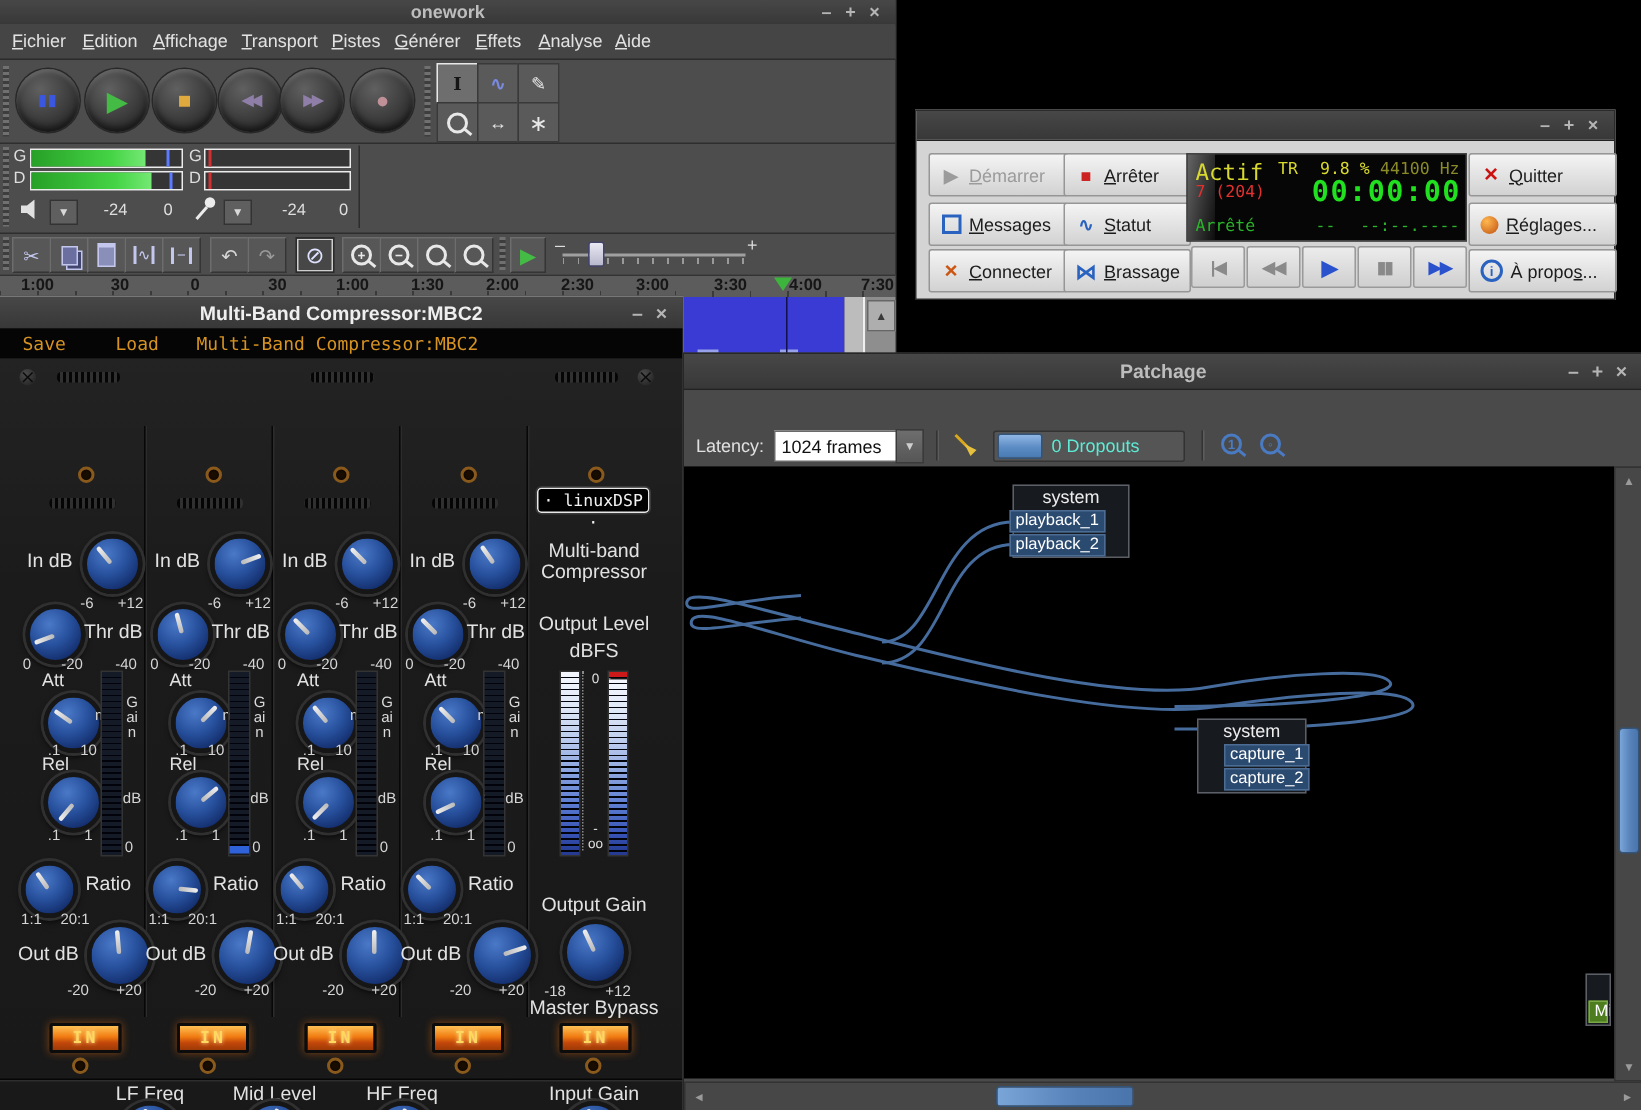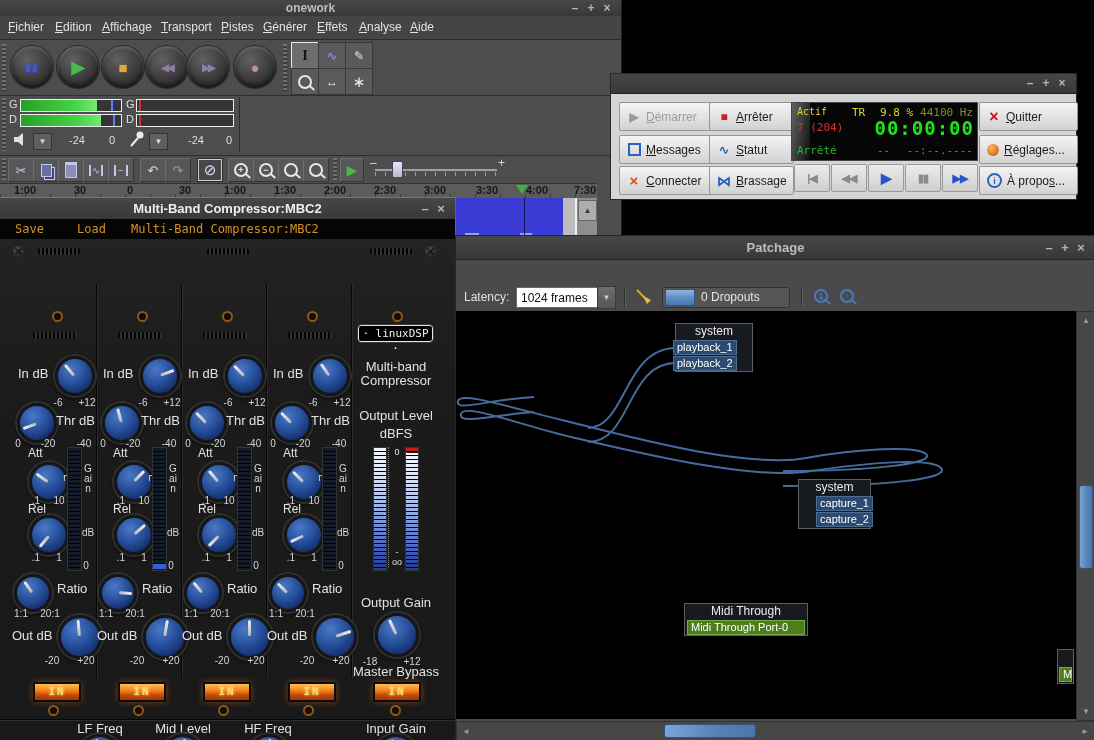--- a/index.html
+++ b/index.html
@@ -6,21 +6,21 @@
   #screen{position:relative;width:1094px;height:740px;background:#000;overflow:hidden;
           font-family:"Liberation Sans",sans-serif;font-size:12px;-webkit-font-smoothing:antialiased;}
   .abs{position:absolute;}
   .ctr{transform:translateX(-50%);}
   
   .titlebar{position:absolute;left:0;right:0;top:0;background:linear-gradient(#474747,#383838);
             border-bottom:1px solid #222;color:#bdbdbd;font-weight:bold;text-align:center;}
   .winbtns{position:absolute;right:6px;top:0;color:#b5b5b5;font-weight:bold;letter-spacing:0;}
   .winbtns span{display:inline-block;width:16px;text-align:center;cursor:default;}
   
-  #audacity{left:0;top:0;width:597px;height:245px;background:#4d4d4d;border-right:1px solid #1f1f1f;z-index:1;padding-left:24px;}
+  #audacity{left:0;top:0;width:597px;height:245px;background:#4d4d4d;border-right:1px solid #1f1f1f;z-index:1;}
   #aud-title{height:16px;font-size:12px;line-height:16px;}
   #aud-menu{position:absolute;left:0;right:0;top:16px;height:23px;background:#454545;border-bottom:1px solid #2b2b2b;}
   #aud-menu span.mi{position:absolute;top:4px;color:#e2e2e2;font-size:12px;}
   .tb-sep{position:absolute;left:0;right:0;height:1px;background:#2e2e2e;}
   .grip{position:absolute;width:4px;background:repeating-linear-gradient(180deg,#707070 0 2px,#3d3d3d 2px 4px);}
   .cirbtn{position:absolute;width:42px;height:42px;border-radius:50%;
           background:radial-gradient(circle at 38% 32%,#606060,#2f2f2f 72%);
           box-shadow:inset 0 2px 3px rgba(255,255,255,.18),inset 0 -3px 5px rgba(0,0,0,.55),0 0 0 1px #282828;
           display:flex;align-items:center;justify-content:center;font-size:13px;font-weight:bold;}
   .toolcell{position:absolute;width:26px;height:25px;background:#5a5a5a;border:1px solid #393939;
@@ -338,21 +338,21 @@
       <span class="jicon" style="color:#cc5511;font-size:15px">×</span>
       <span><u>C</u>onnecter</span>
     </div>
     <div class="jbtn" style="left:98px;top:92px;width:76px;height:27px">
       <span class="jicon" style="color:#2a62c0;font-size:14px">⋈</span>
       <span><u>B</u>rassage</span>
     </div>
 
     <div id="jack-display">
       <div class="shine"></div>
-      <span class="abs" style="left:5px;top:3px;color:#d8d82e;font-size:10px">Actif</span>
+      <span class="abs" style="left:5px;top:3px;color:#d8d82e;font-size:15px">Actif</span>
       <span class="abs" style="left:60px;top:3px;color:#d8d82e;font-size:11px">TR</span>
       <span class="abs" style="left:88px;top:3px;color:#d8d82e;font-size:11px">9.8 %</span>
       <span class="abs" style="right:4px;top:3px;color:#8a8a28;font-size:11px">44100 Hz</span>
       <span class="abs" style="left:5px;top:18px;color:#e03030;font-size:11px">7 (204)</span>
       <span class="abs" style="right:3px;top:14px;color:#20e020;font-size:19px;font-weight:bold;letter-spacing:1px">00:00:00</span>
       <span class="abs" style="left:5px;top:41px;color:#2ab52a;font-size:11px">Arrêté</span>
       <span class="abs" style="left:85px;top:41px;color:#2ab52a;font-size:11px">--</span>
       <span class="abs" style="right:4px;top:41px;color:#2ab52a;font-size:11px">--:--.----</span>
     </div>
 
@@ -678,21 +678,21 @@
       <span class="abs" style="left:8px;top:6px;color:#e0e0e0">Latency:</span>
       <input class="combo" style="left: 60px; top: 3px; width: 78px;" readonly="" value="1024 frames">
       <div class="vbtn" style="left:141px;top:2px"><span>▼</span></div>
       <div class="abs" style="left:168px;top:3px;width:1px;height:20px;background:#333;box-shadow:1px 0 0 #5c5c5c"></div>
       <svg class="abs" style="left:178px;top:3px" width="20" height="20">
         <line x1="3" y1="3" x2="11" y2="11" stroke="#d8a820" stroke-width="2"></line>
         <polygon points="9,9 17,13 13,17" fill="#e8c040"></polygon>
       </svg>
       <div class="sunken" style="left:206px;top:3px;width:126px;height:19px">
         <div class="blueblock" style="left:2px;top:1px;width:28px;height:15px"></div>
-        <span class="abs" style="left:38px;top:2px;color:#e5e5e5">0 Dropouts</span>
+        <span class="abs" style="left:38px;top:2px;color:#5eead4">0 Dropouts</span>
       </div>
       <div class="abs" style="left:345px;top:3px;width:1px;height:20px;background:#333;box-shadow:1px 0 0 #5c5c5c"></div>
       <span class="abs" style="left:358px;top:5px">
           <span class="mag blue">1</span>
         </span>
       <span class="abs" style="left:384px;top:5px">
           <span class="mag blue">◦</span>
         </span>
     </div>
 
@@ -713,24 +713,20 @@
       </div>
 
 
       <div class="pnode" style="left:342px;top:168px;width:71px;height:48px">
         <div class="ptitle">system</div>
         <div class="port out">capture_1</div>
         <div class="port out">capture_2</div>
       </div>
 
 
-      <div class="pnode" style="left:228px;top:292px;width:122px;height:31px">
-        <div class="ptitle">Midi Through</div>
-        <div class="port midi">Midi Through Port-0</div>
-      </div>
 
       <div class="pnode" style="left:601px;top:338px;width:15px;height:33px;overflow:hidden">
         <div class="port midi" style="position:absolute;left:1px;right:1px;bottom:1px;margin:0">Mi</div>
       </div>
     </div>
 
     <div class="sbar" style="left:620px;top:75px;width:18px;height:408px">
       <div class="sarrow" style="left:0;right:0;top:4px">▲</div>
       <div class="sarrow" style="left:0;right:0;bottom:4px">▼</div>
       <div class="sthumb" style="left:2px;width:12px;top:173px;height:82px"></div>

